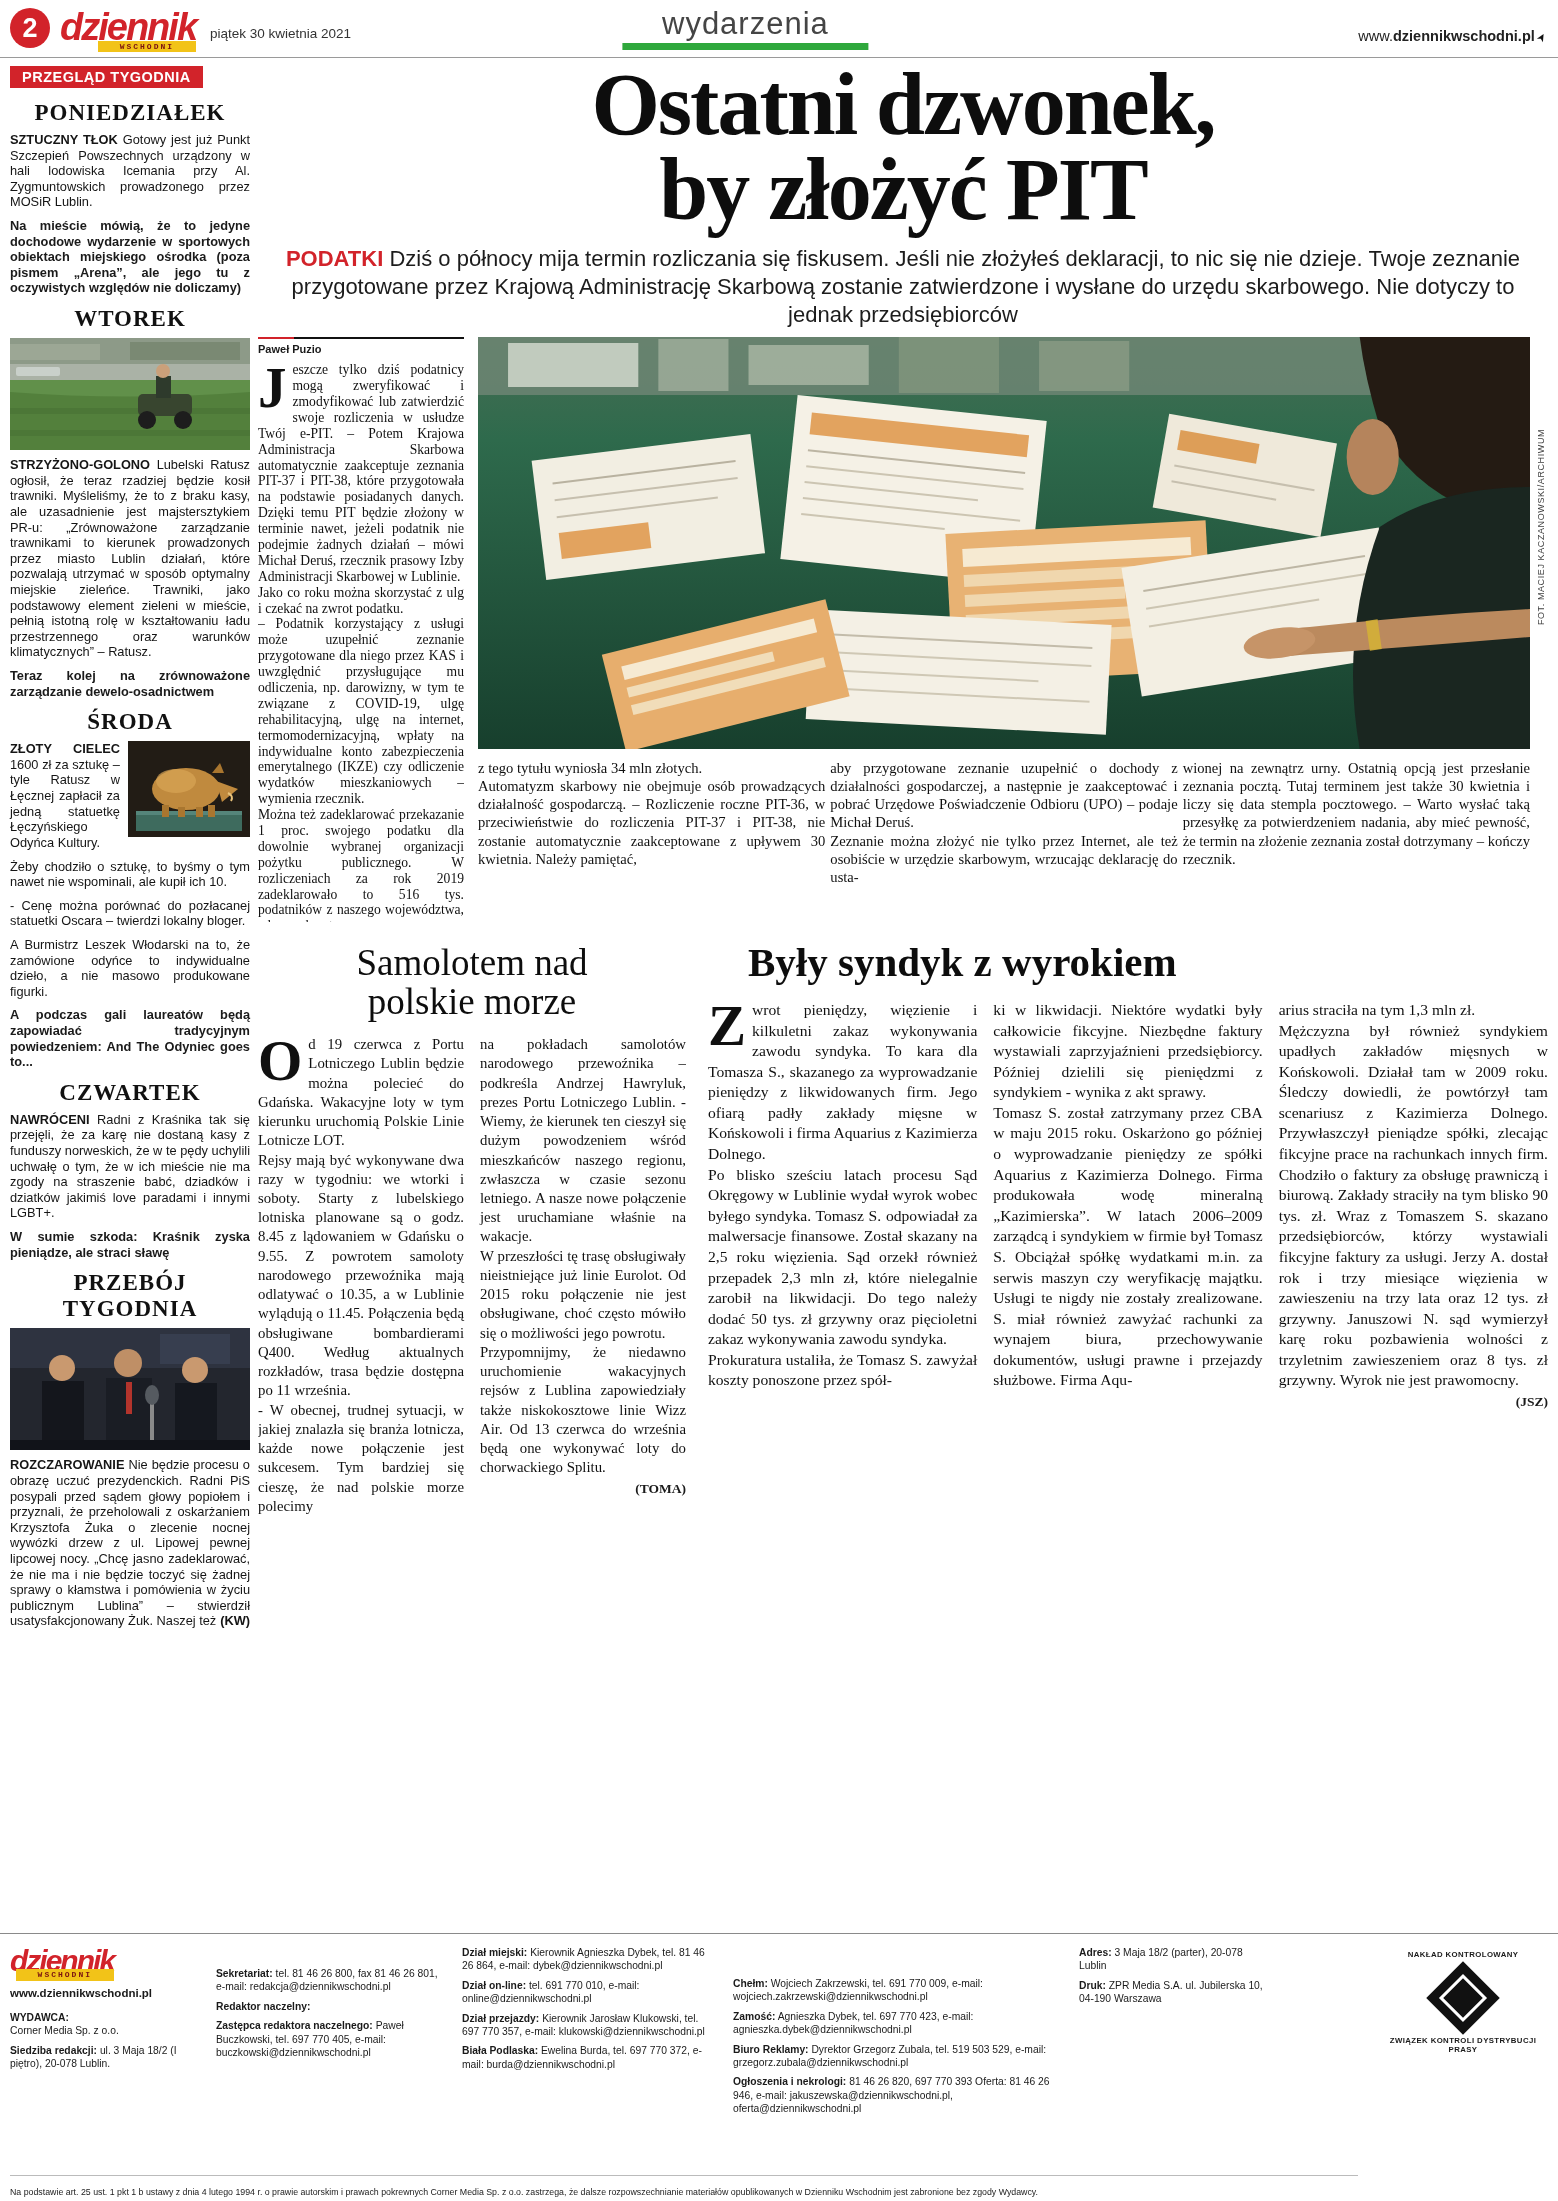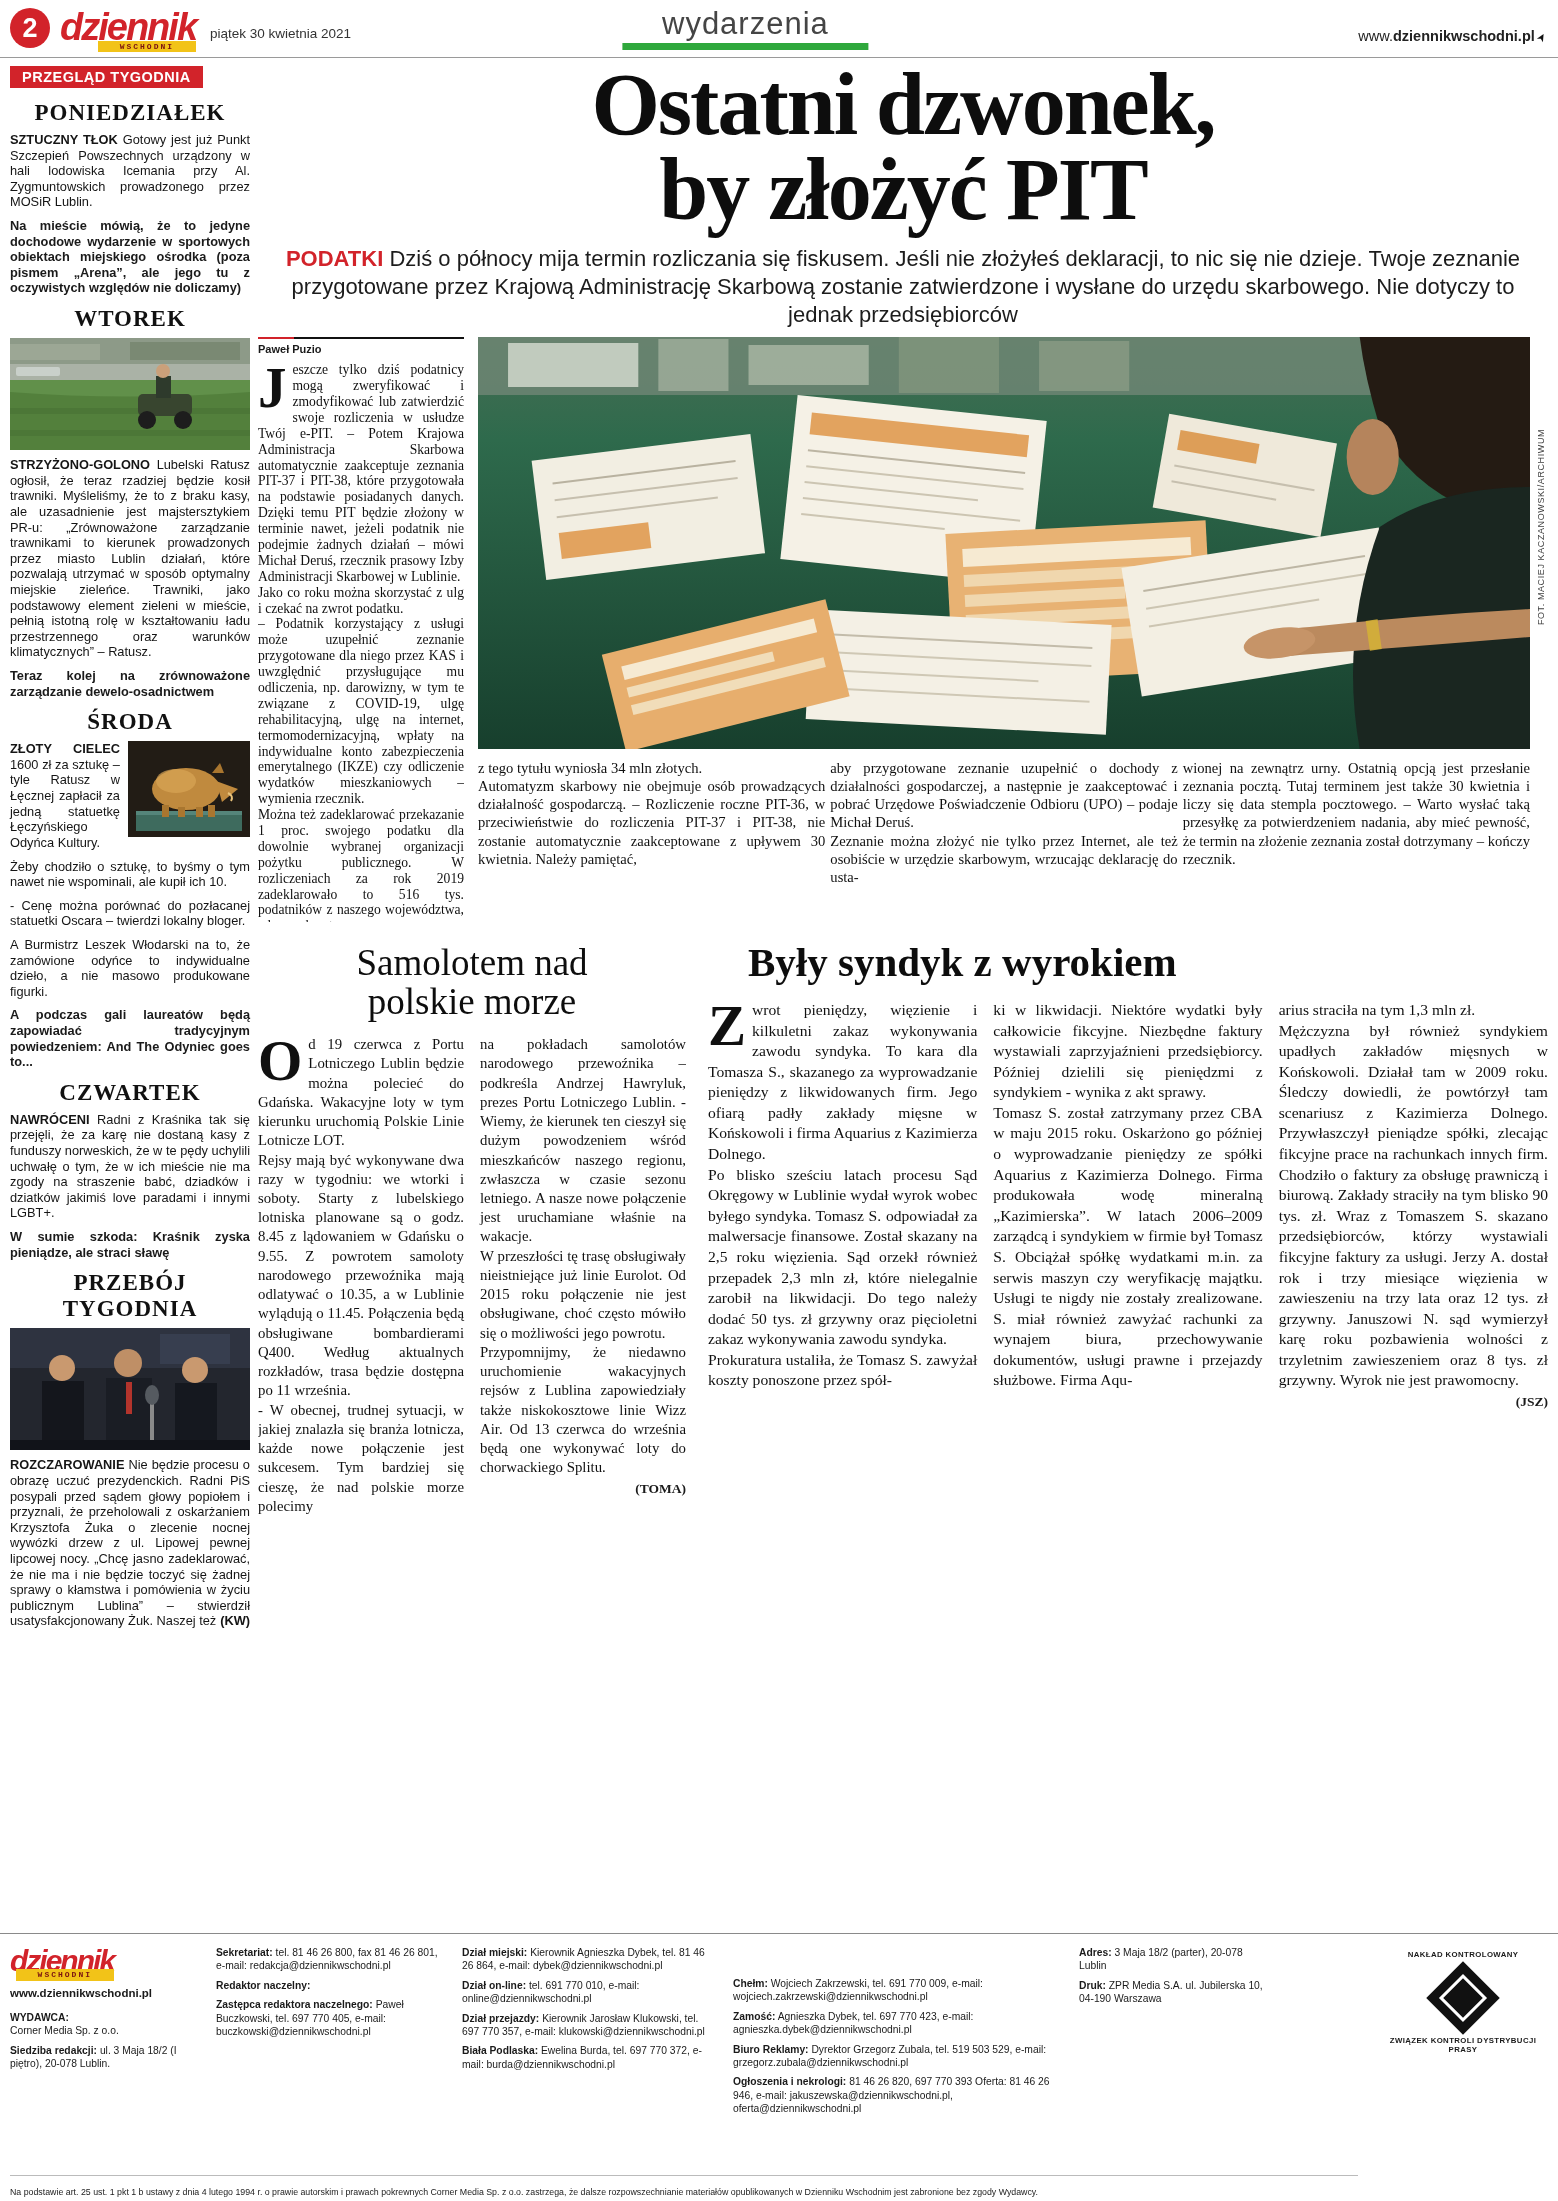--- a/index.html
+++ b/index.html
@@ -82,21 +82,21 @@
   .footer { position:absolute; left:0; right:0; bottom:0; height:268px; background:#fff; z-index:3;
             border-top:1px solid #8a8a8a; padding:12px 10px 30px; display:flex; gap:16px; }
   .f-col { font-size:10.3px; line-height:1.3; color:#1a1a1a; }
   .f-item { margin-bottom:6px; }
   .f-item b { font-weight:bold; }
   .f-brand { width:190px; flex:none; }
   .f-logo { position:relative; display:inline-block; margin-bottom:10px; }
   .f-logo .logo-main { font-size:30px; }
   .f-logo .logo-sub { bottom:-5px; }
   .f-site { font-weight:bold; font-size:11.5px; margin-bottom:10px; }
-  .f-c2 { width:230px; flex:none; }
+  .f-c2 { width:230px; flex:none;margin-top:21px; }
   .f-c3 { width:255px; flex:none; }
   .f-c4 { width:330px; flex:none;margin-top:31px; }
   .f-c5 { width:190px; flex:none; }
   .zkdp { margin-left:auto; width:170px; text-align:center; flex:none; padding-top:4px; }
   .zkdp-line { font-size:7.8px; font-weight:bold; letter-spacing:0.4px; line-height:1.25; }
   .zkdp-diamond { width:52px; height:52px; background:#111; transform:rotate(45deg); margin:12px auto;
                   display:flex; align-items:center; justify-content:center; }
   .zkdp-diamond-inner { width:34px; height:34px; background:#111; border:3px solid #fff; }
   .fineprint { position:absolute; left:10px; right:200px; bottom:4px; font-size:8.8px; color:#222;
                border-top:1px solid #bbb; padding-top:11px; }

